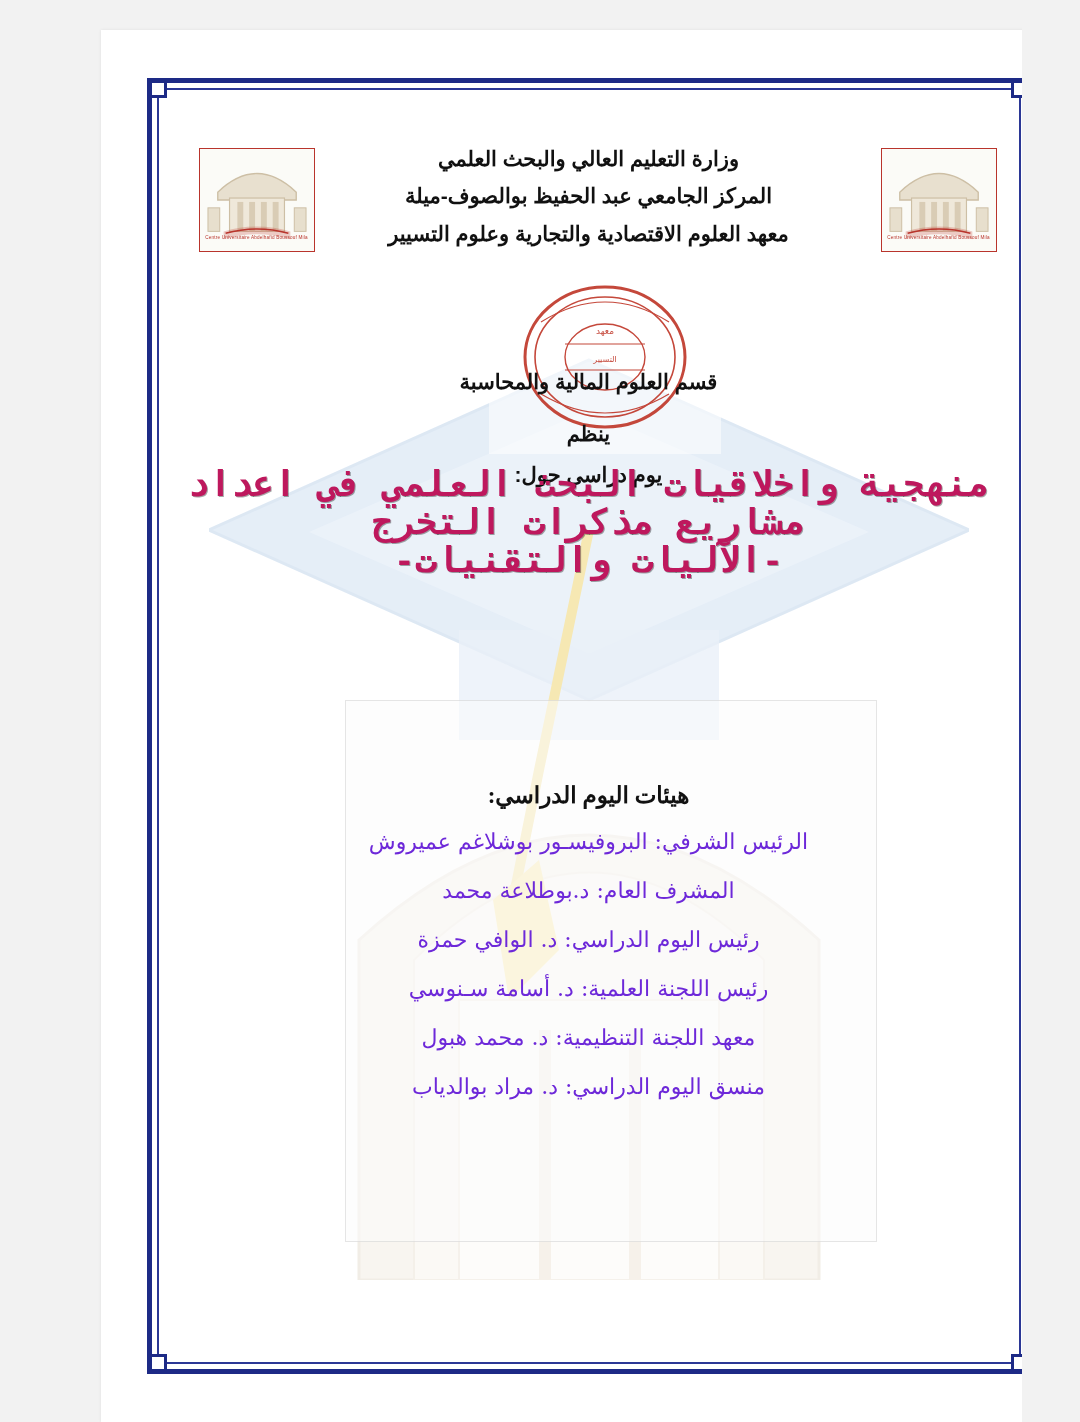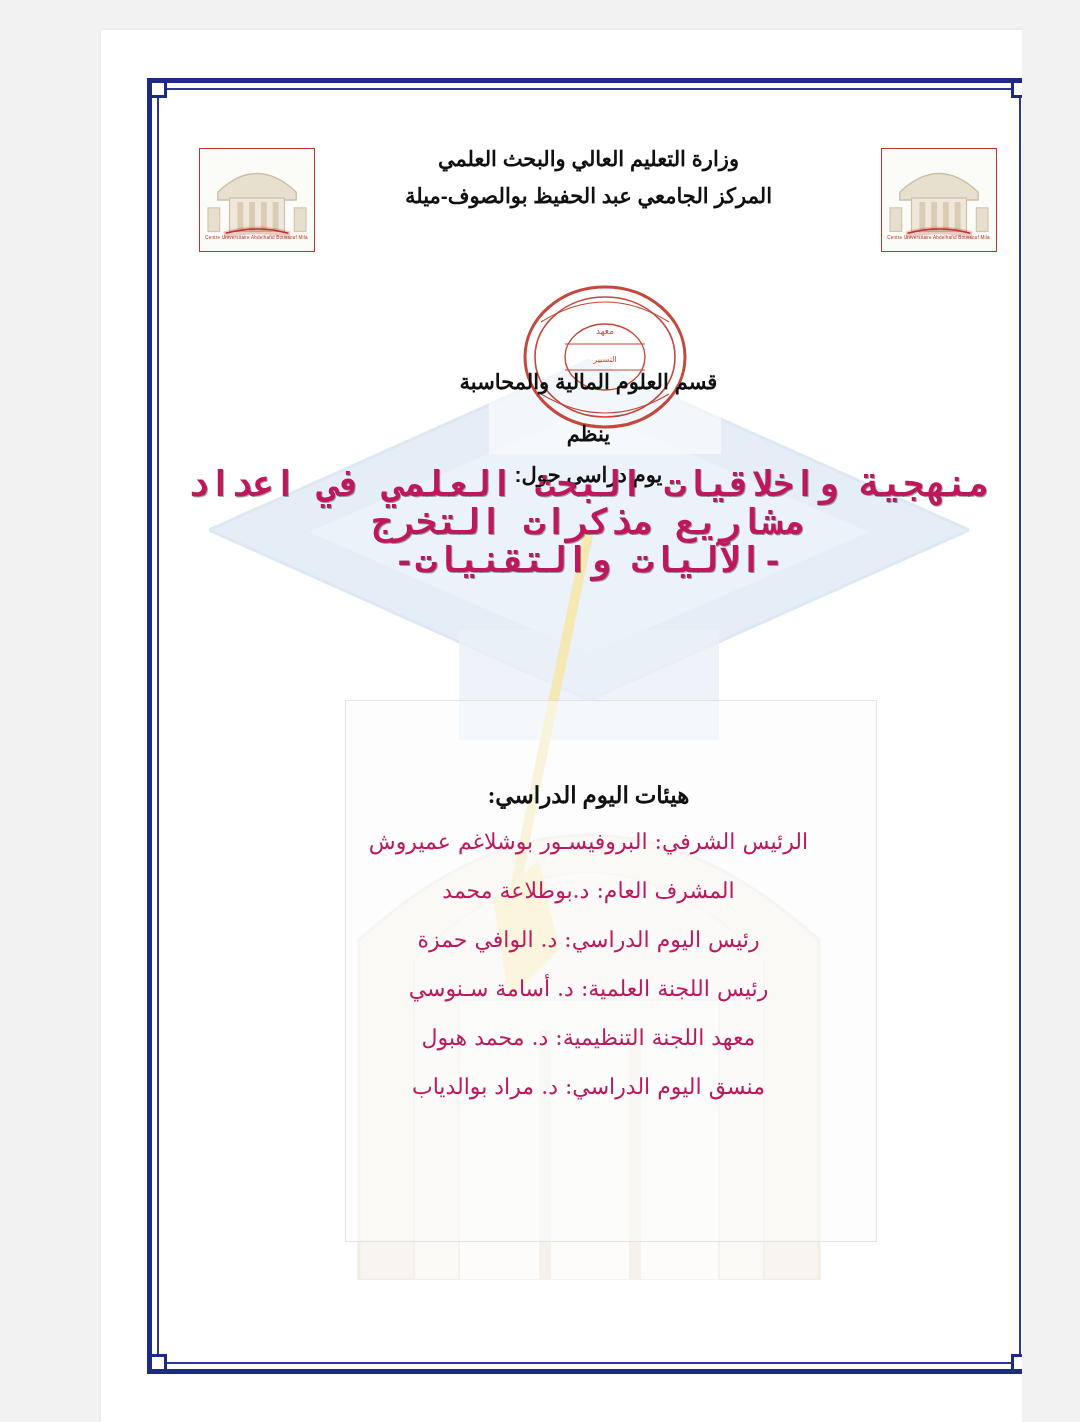--- a/index.html
+++ b/index.html
@@ -178,21 +178,21 @@
   .committee .heading {
     font-family: Liberation Serif, serif;
     font-weight: bold;
     font-size: 23px;
     color: #111;
     margin-bottom: 22px;
   }
   .committee .row {
     font-family: "DejaVu Serif", "Liberation Serif", serif;
     font-size: 22px;
-    color: #be185d;
+    color: #6d28d9;
     line-height: 1.0;
     margin-bottom: 27px;
     margin-top: 16px;
   }
 </style>
 </head>
 <body>
 
 <div class="page">
 
@@ -251,20 +251,21 @@
       <path d="M26 86 Q58 77 90 86" stroke="#b9342c" stroke-width="1.6" fill="none"></path>
       <rect x="8" y="60" width="12" height="24" fill="#e7dfcd" stroke="#cdbfa5" stroke-width="1"></rect>
       <rect x="96" y="60" width="12" height="24" fill="#e7dfcd" stroke="#cdbfa5" stroke-width="1"></rect>
     </svg>
     <div class="cap">Centre Universitaire Abdelhafid Boussouf Mila</div>
   </div>
 
   <div class="header">
     <div class="line">وزارة التعليم العالي والبحث العلمي</div>
     <div class="line">المركز الجامعي عبد الحفيظ بوالصوف-ميلة</div>
+    <div class="line">معهد العلوم الاقتصادية والتجارية وعلوم التسيير</div>
   </div>
 
   <div class="stamp-mask"></div>
 
   <svg class="stamp" viewBox="0 0 168 150" xmlns="http://www.w3.org/2000/svg">
     <ellipse cx="84" cy="75" rx="80" ry="70" fill="none" stroke="#c0392b" stroke-width="3"></ellipse>
     <ellipse cx="84" cy="75" rx="70" ry="60" fill="none" stroke="#c0392b" stroke-width="1.6"></ellipse>
     <ellipse cx="84" cy="75" rx="40" ry="33" fill="none" stroke="#c0392b" stroke-width="1.4"></ellipse>
     <path d="M44 62 L124 62 M44 88 L124 88" stroke="#c0392b" stroke-width="1.2"></path>
     <text x="84" y="52" text-anchor="middle" font-family="DejaVu Sans, sans-serif" font-size="9" fill="#c0392b">معهد</text>

